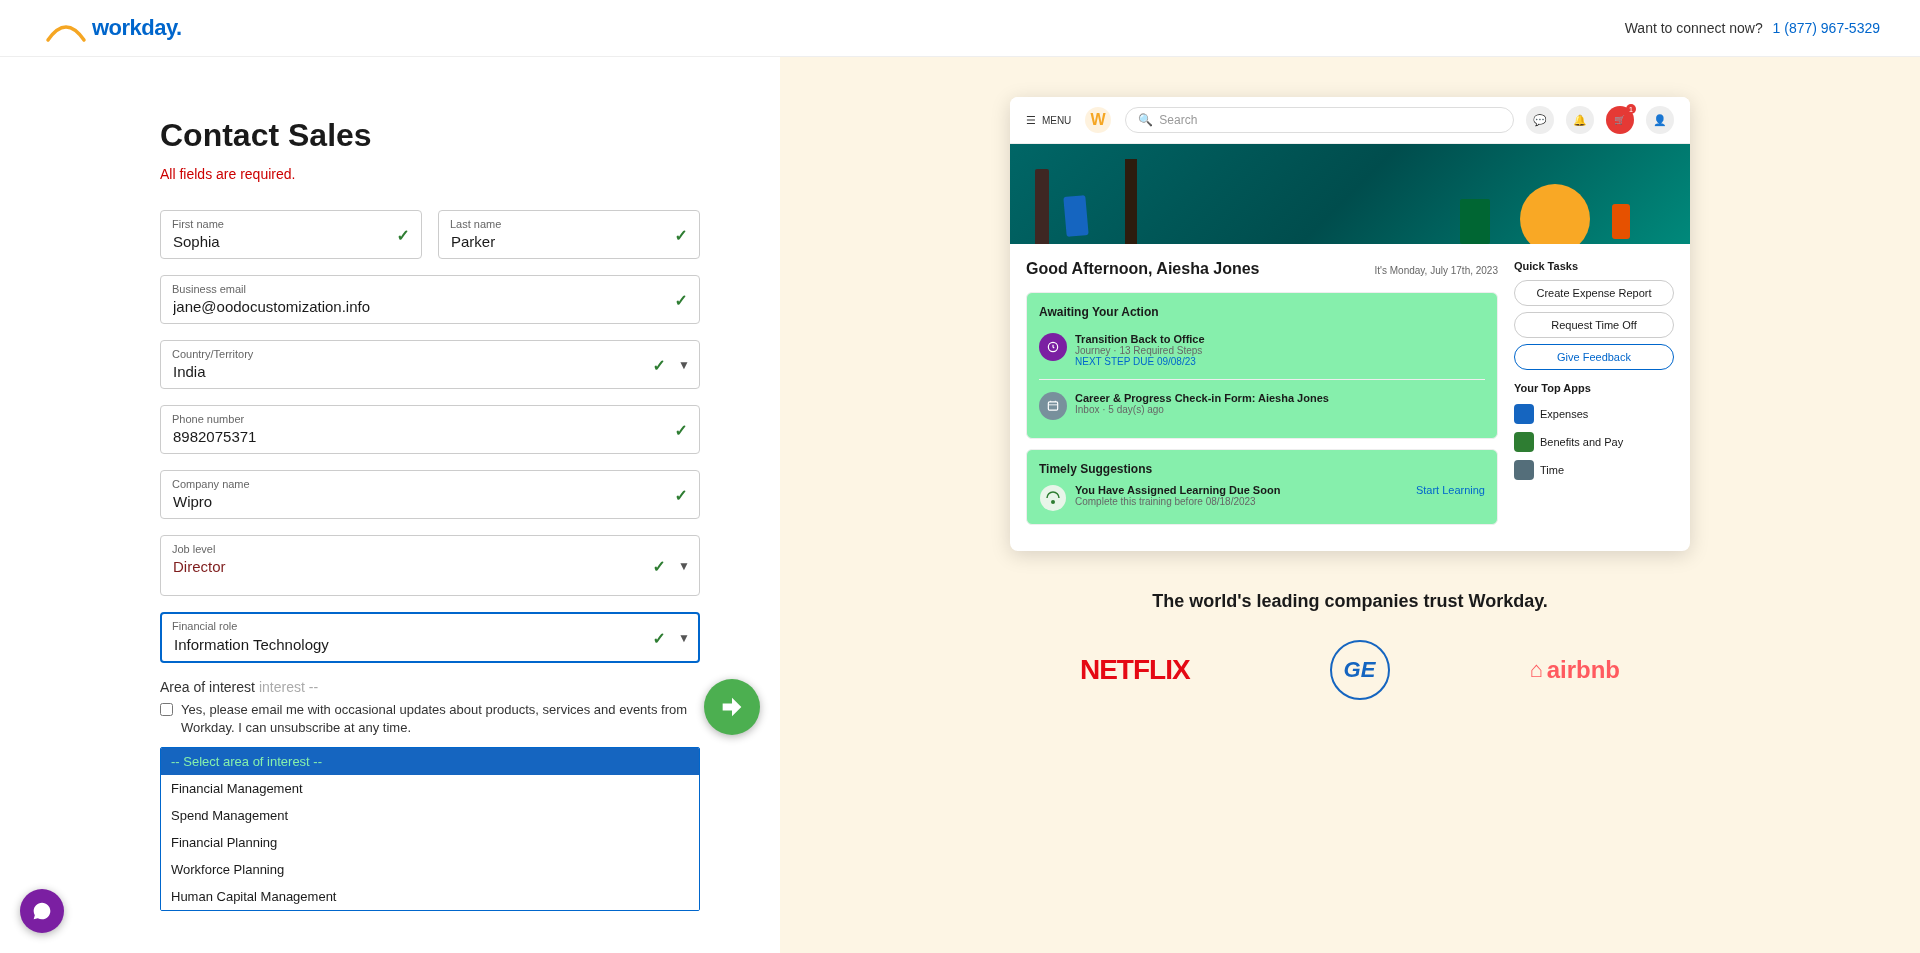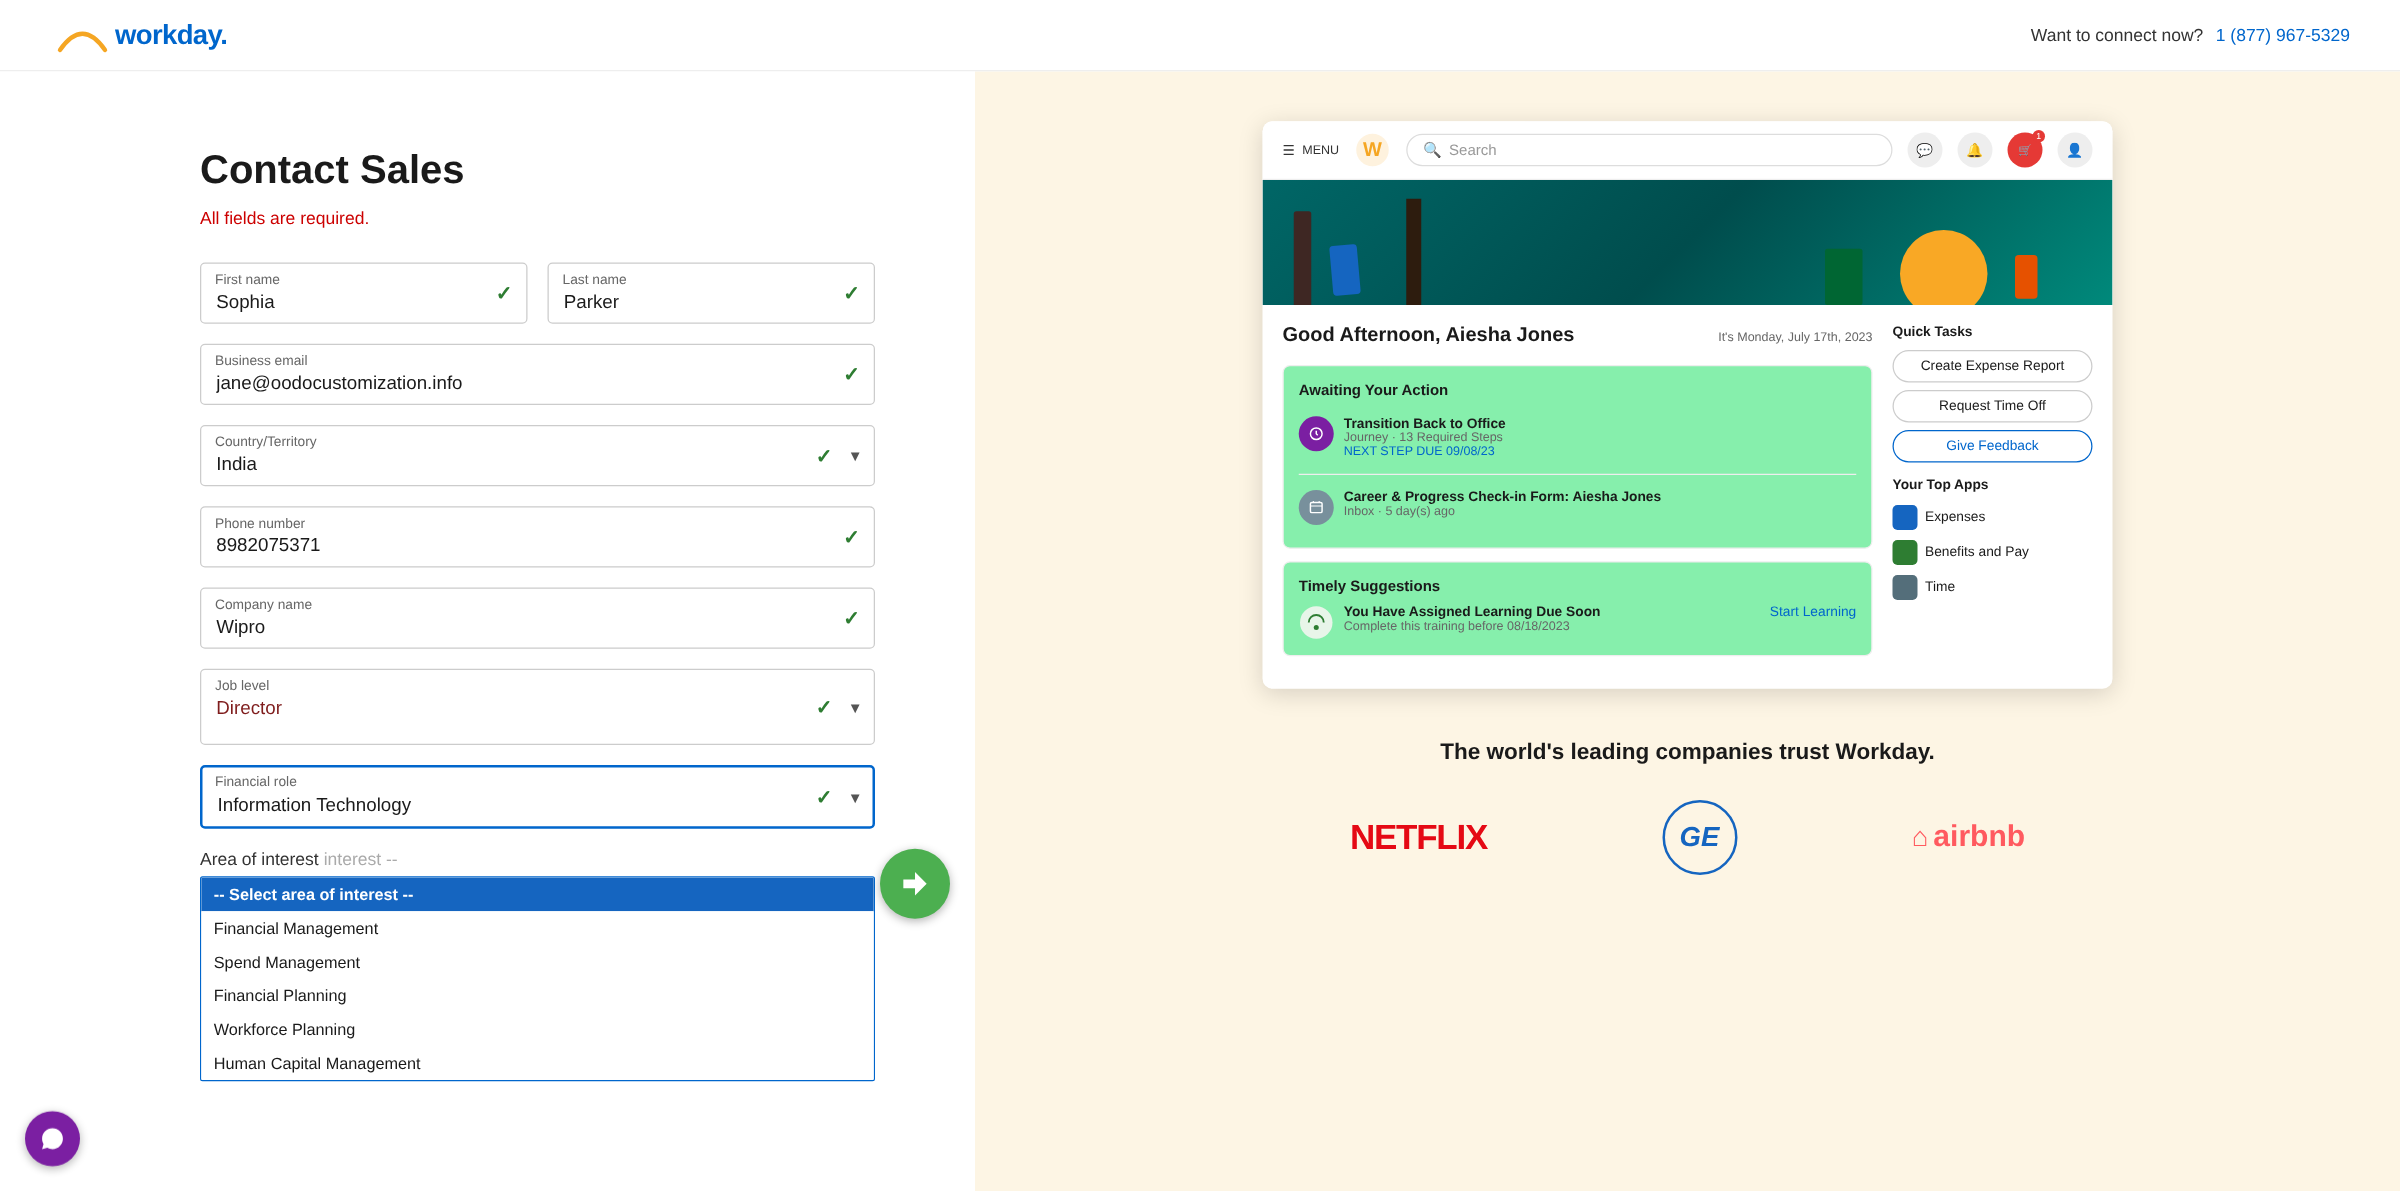--- a/index.html
+++ b/index.html
@@ -56,21 +56,21 @@
 
     
     .dropdown-list {
       border: 1px solid #0066cc; border-radius: 2px; overflow: hidden;
       font-size: 13px; width: 100%;
     }
     .dropdown-list .option {
       padding: 6px 10px; background: #fff; color: #1a1a1a; cursor: pointer;
     }
     .dropdown-list .option.selected {
-      background: #1565c0; color: #ffffff; font-weight: bold;
+      background: #1565c0; color: #86efac;
     }
 
     
     .submit-btn {
       position: absolute; width: 56px; height: 56px; border-radius: 50%;
       background: #4caf50; border: none; cursor: pointer;
       display: flex; align-items: center; justify-content: center;
       right: 180px; top: 198px;
       box-shadow: 0 2px 8px rgba(0,0,0,0.3);
     }
@@ -260,20 +260,24 @@
         <span class="chevron-icon">▼</span>
       </div>
     </div>
 
     <div class="form-bottom-area">
       <div style="display:flex;align-items:center;margin-bottom:6px;margin-top:4px;">
         <span style="font-size:14px;color:#333;margin-right:4px;">Area of interest</span>
         <span style="font-size:14px;color:#aaa;"> interest --</span>
       </div>
 
+      <div class="checkbox-row">
+        <input type="checkbox" style="">
+        <label>Yes, please email me with occasional updates about products, services and events from Workday. I can unsubscribe at any time.</label>
+      </div>
 
       <div class="dropdown-list">
         <div class="option selected">-- Select area of interest --</div>
         <div class="option">Financial Management</div>
         <div class="option">Spend Management</div>
         <div class="option">Financial Planning</div>
         <div class="option">Workforce Planning</div>
         <div class="option">Human Capital Management</div>
       </div>
 

